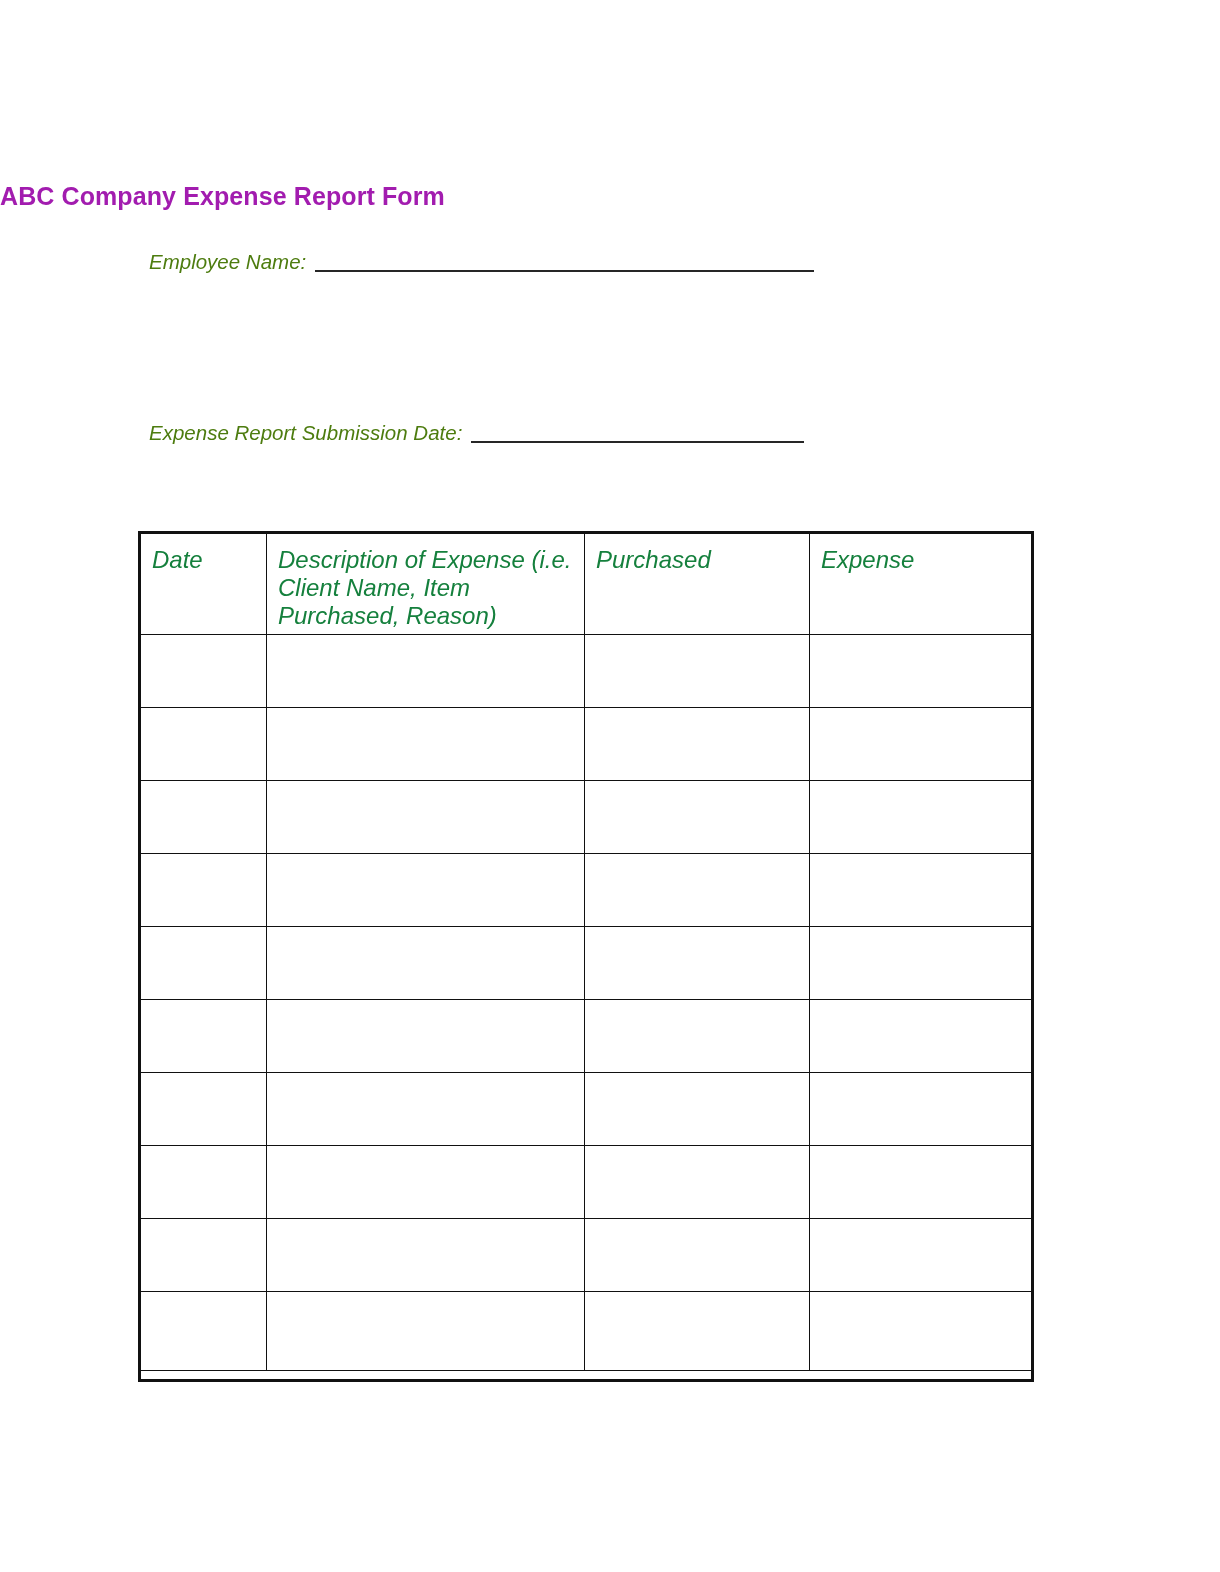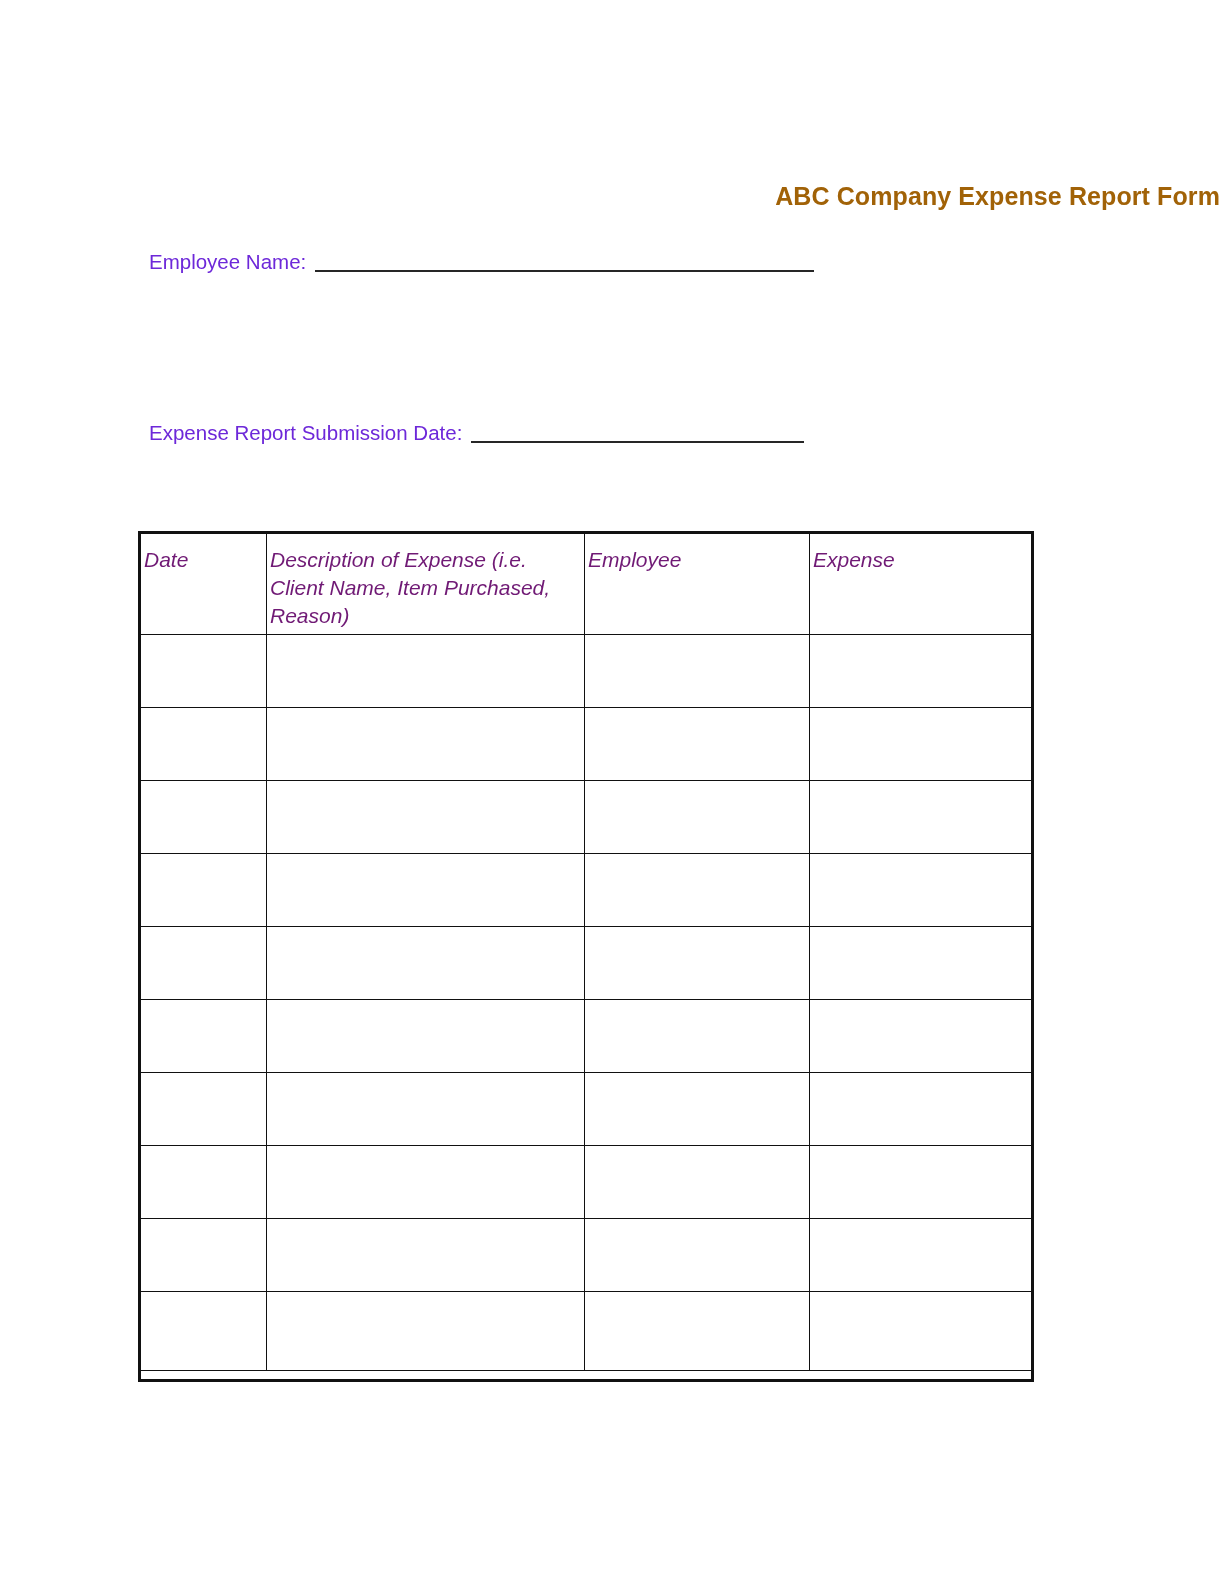--- a/index.html
+++ b/index.html
@@ -20,39 +20,40 @@
     inset: 0;
     background: #ffffff;
   }
 
   
   .doc-title {
     position: absolute;
     top: 182px;
     left: 0;
     width: 1220px;
-    text-align: right;
+    text-align: left;
     font-size: 25px;
     font-weight: bold;
-    color: #a16207;
+    color: #a21caf;
     letter-spacing: 0.1px;
     white-space: nowrap;
   }
 
   
   .field {
     position: absolute;
     left: 149px;
     display: flex;
     align-items: baseline;
     white-space: nowrap;
   }
   .field-label {
     font-size: 20.5px;
-    color: #6d28d9;
+    font-style: italic;
+    color: #4d7c0f;
     line-height: 1;
   }
   .field-rule {
     display: inline-block;
     height: 0;
     border-bottom: 2.3px solid #262626;
     margin-left: 9px;
     position: relative;
     top: 3px;
   }
@@ -83,24 +84,24 @@
   }
   .expense-table .col-date     { width: 126px; }
   .expense-table .col-desc     { width: 318px; }
   .expense-table .col-location { width: 225px; }
   .expense-table .col-amount   { width: 223px; }
 
   .head-row td {
     height: 100px;
   }
   .head-cell-inner {
-    padding: 12px 0 0 3px;
-    font-size: 21px;
+    padding: 12px 0 0 11px;
+    font-size: 24px;
     font-style: italic;
-    color: #701a75;
+    color: #15803d;
     line-height: 28px;
   }
 
   .data-row td {
     height: 72px;
   }
   .data-row.tall td {
     height: 78px;
   }
 
@@ -143,21 +144,21 @@
     </colgroup>
     <tbody>
       <tr class="head-row">
         <td>
           <div class="head-cell-inner">Date</div>
         </td>
         <td>
           <div class="head-cell-inner">Description of Expense (i.e. Client Name, Item Purchased, Reason)</div>
         </td>
         <td>
-          <div class="head-cell-inner">Employee</div>
+          <div class="head-cell-inner">Purchased</div>
         </td>
         <td>
           <div class="head-cell-inner">Expense</div>
         </td>
       </tr>
     </tbody>
     <tbody id="table-body">
         <tr class="data-row">
           <td><span></span></td>
           <td><span></span></td>

